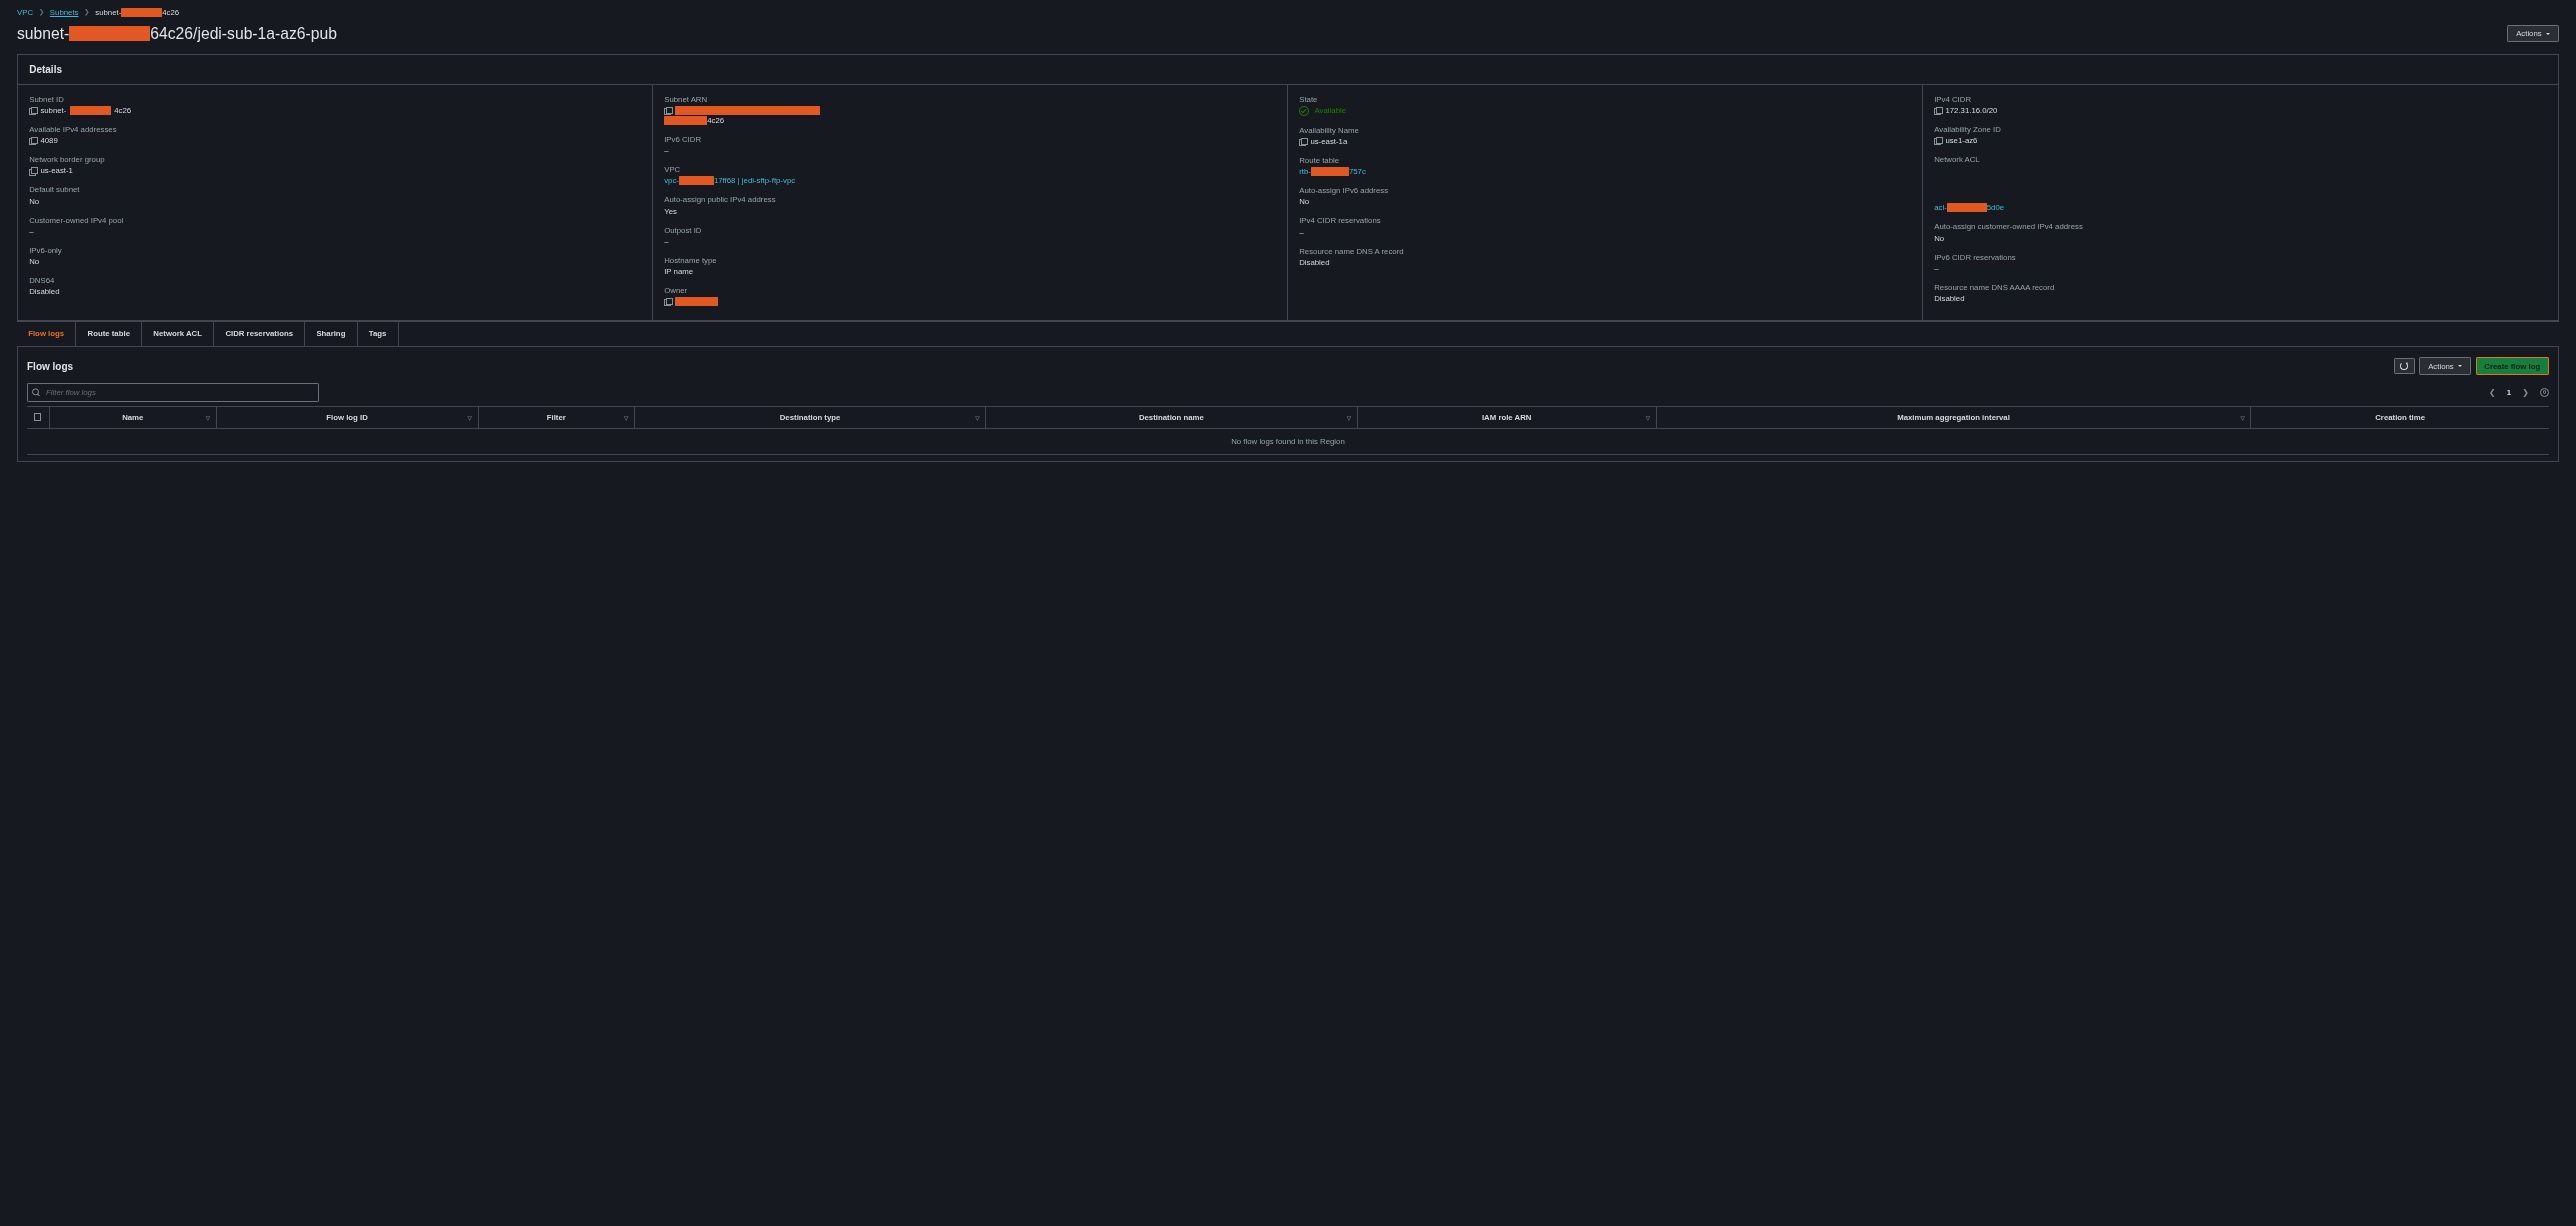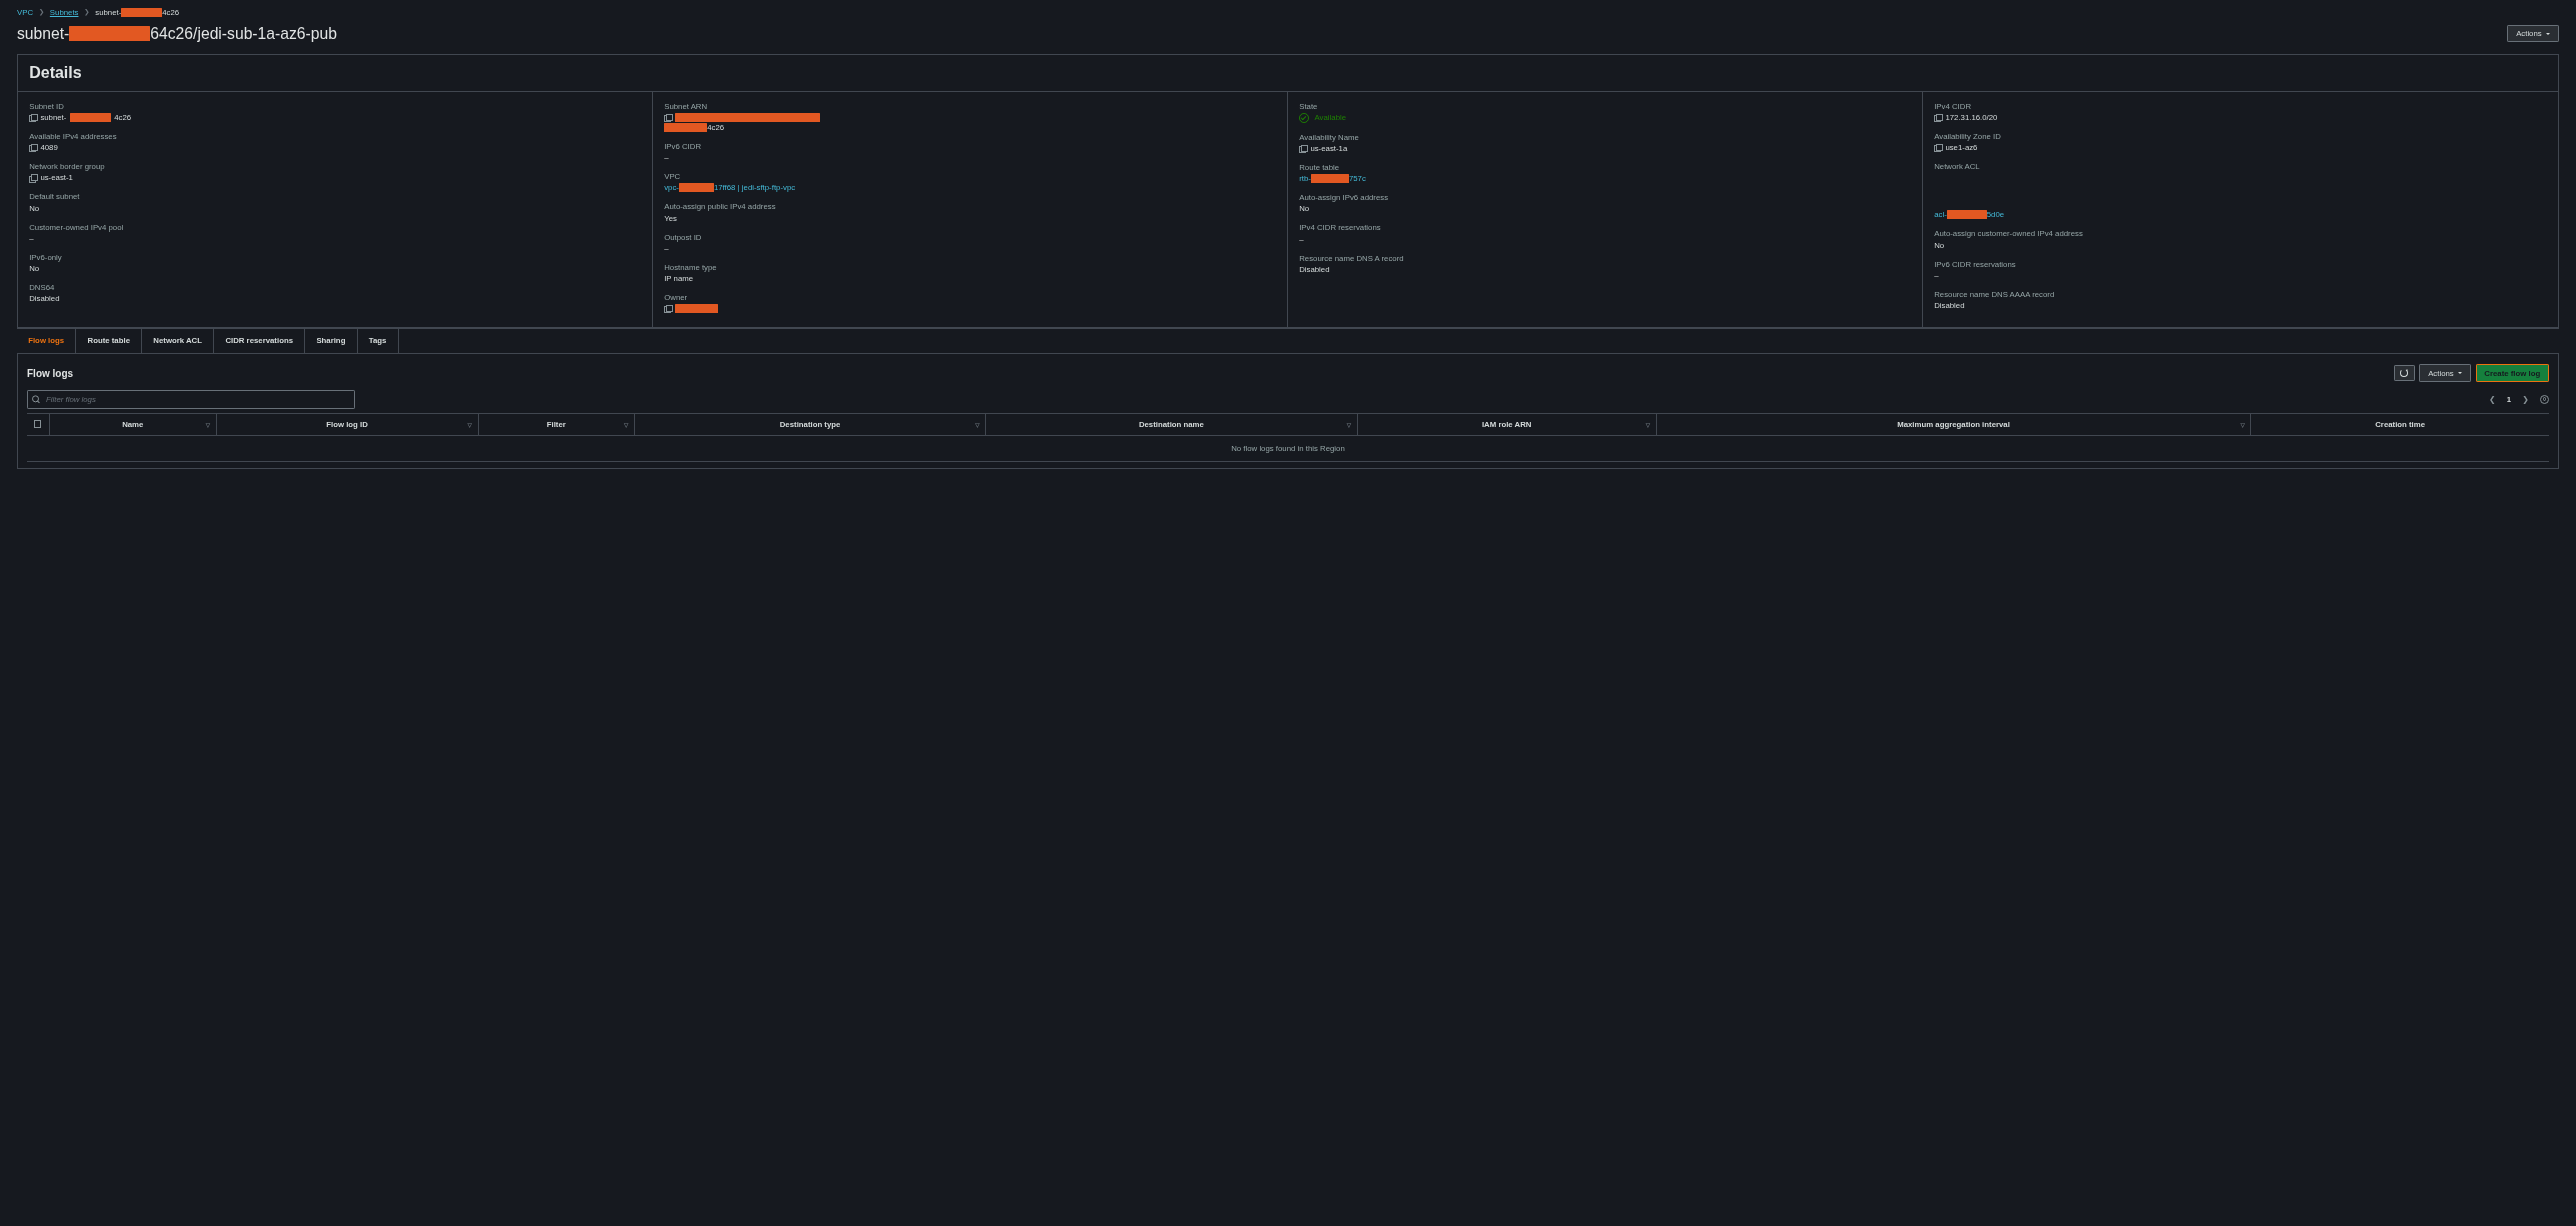--- a/index.html
+++ b/index.html
@@ -18,21 +18,21 @@
   .title { font-size:15.7px; font-weight:400; color:#e1e4e4; display:flex; align-items:center; flex-wrap:wrap; }
   .title .redact { height:14.6px; }
   .btn { background:#2a2e33; border:0.6px solid #687078; color:#d5dbdb; padding:3.4px 7.8px; border-radius:1.1px; cursor:pointer; font-size:7.8px; display:inline-flex; align-items:center; gap:4.5px; }
   .btn .caret { width:0; height:0; border-left:2.2px solid transparent; border-right:2.2px solid transparent; border-top:2.8px solid #d5dbdb; }
   .btn-primary { background:#15803d; border-color:#ec7211; color:#16191f; font-weight:600; }
   .btn-icon { padding:3.4px 5.6px; }
 
   
   .panel { margin:0 17px 0; border:0.6px solid #414750; border-radius:0; background:#16191f; }
   .panel-head { padding:9px 11.2px; border-bottom:0.6px solid #414750; }
-  .panel-head h2 { font-size:16px; font-weight:700; color:#e1e4e4; }
+  .panel-head h2 { font-size:10px; font-weight:700; color:#e1e4e4; }
 
   
   .details-grid { display:grid; grid-template-columns: repeat(4,1fr); }
   .details-col { padding:10px 11.2px 13.5px; border-right:0.6px solid #414750; }
   .details-col:last-child { border-right:none; }
   .field { margin-bottom:10px; }
   .field:last-child { margin-bottom:0; }
   .field-label { font-size:7.8px; color:#95a5a6; margin-bottom:2.2px; }
   .field-value { font-size:7.8px; color:#d5dbdb; display:flex; align-items:center; gap:3.4px; flex-wrap:wrap; }
   .copy-icon { width:7.8px; height:7.8px; display:inline-block; position:relative; cursor:pointer; flex-shrink:0; }
@@ -49,21 +49,21 @@
   .tab { padding:7.8px 11.2px; font-size:7.8px; color:#d5dbdb; cursor:pointer; border-right:0.6px solid #414750; font-weight:600; }
   .tab.active { color:#ec7211; }
 
   
   .section { margin:0 17px; border:0.6px solid #414750; border-top:none; padding:10px 9px 6.7px; }
   .section-head { display:flex; justify-content:space-between; align-items:center; margin-bottom:7.8px; }
   .section-head h2 { font-size:10px; font-weight:700; color:#e1e4e4; }
   .section-actions { display:flex; gap:4.5px; align-items:center; }
 
   .filter-row { display:flex; justify-content:space-between; align-items:center; margin-bottom:4.5px; gap:6.7px; }
-  .search { position:relative; width:328px; }
+  .search { position:relative; width:292px; }
   .search input { width:100%; background:#16191f; border:0.6px solid #687078; padding:3.9px 5.6px 3.9px 18px; color:#d5dbdb; border-radius:1.1px; font-size:7.8px; font-style:italic; }
   .search input::placeholder { color:#687078; font-style:italic; }
   .search .mag { position:absolute; left:5px; top:50%; transform:translateY(-50%); width:7.3px; height:7.3px; }
   .mag::before { content:""; position:absolute; width:5px; height:5px; border:0.8px solid #879196; border-radius:50%; }
   .mag::after  { content:""; position:absolute; width:2.8px; height:0.8px; background:#879196; transform:rotate(45deg); left:5px; top:5.6px; }
 
   .pager { display:flex; align-items:center; gap:7.8px; color:#d5dbdb; }
   .pager .nav { color:#879196; cursor:pointer; font-size:7.8px; padding:2.2px 3.4px; }
   .pager .page { font-weight:600; }
   .gear { width:9px; height:9px; border:0.8px solid #879196; border-radius:50%; position:relative; cursor:pointer; }

